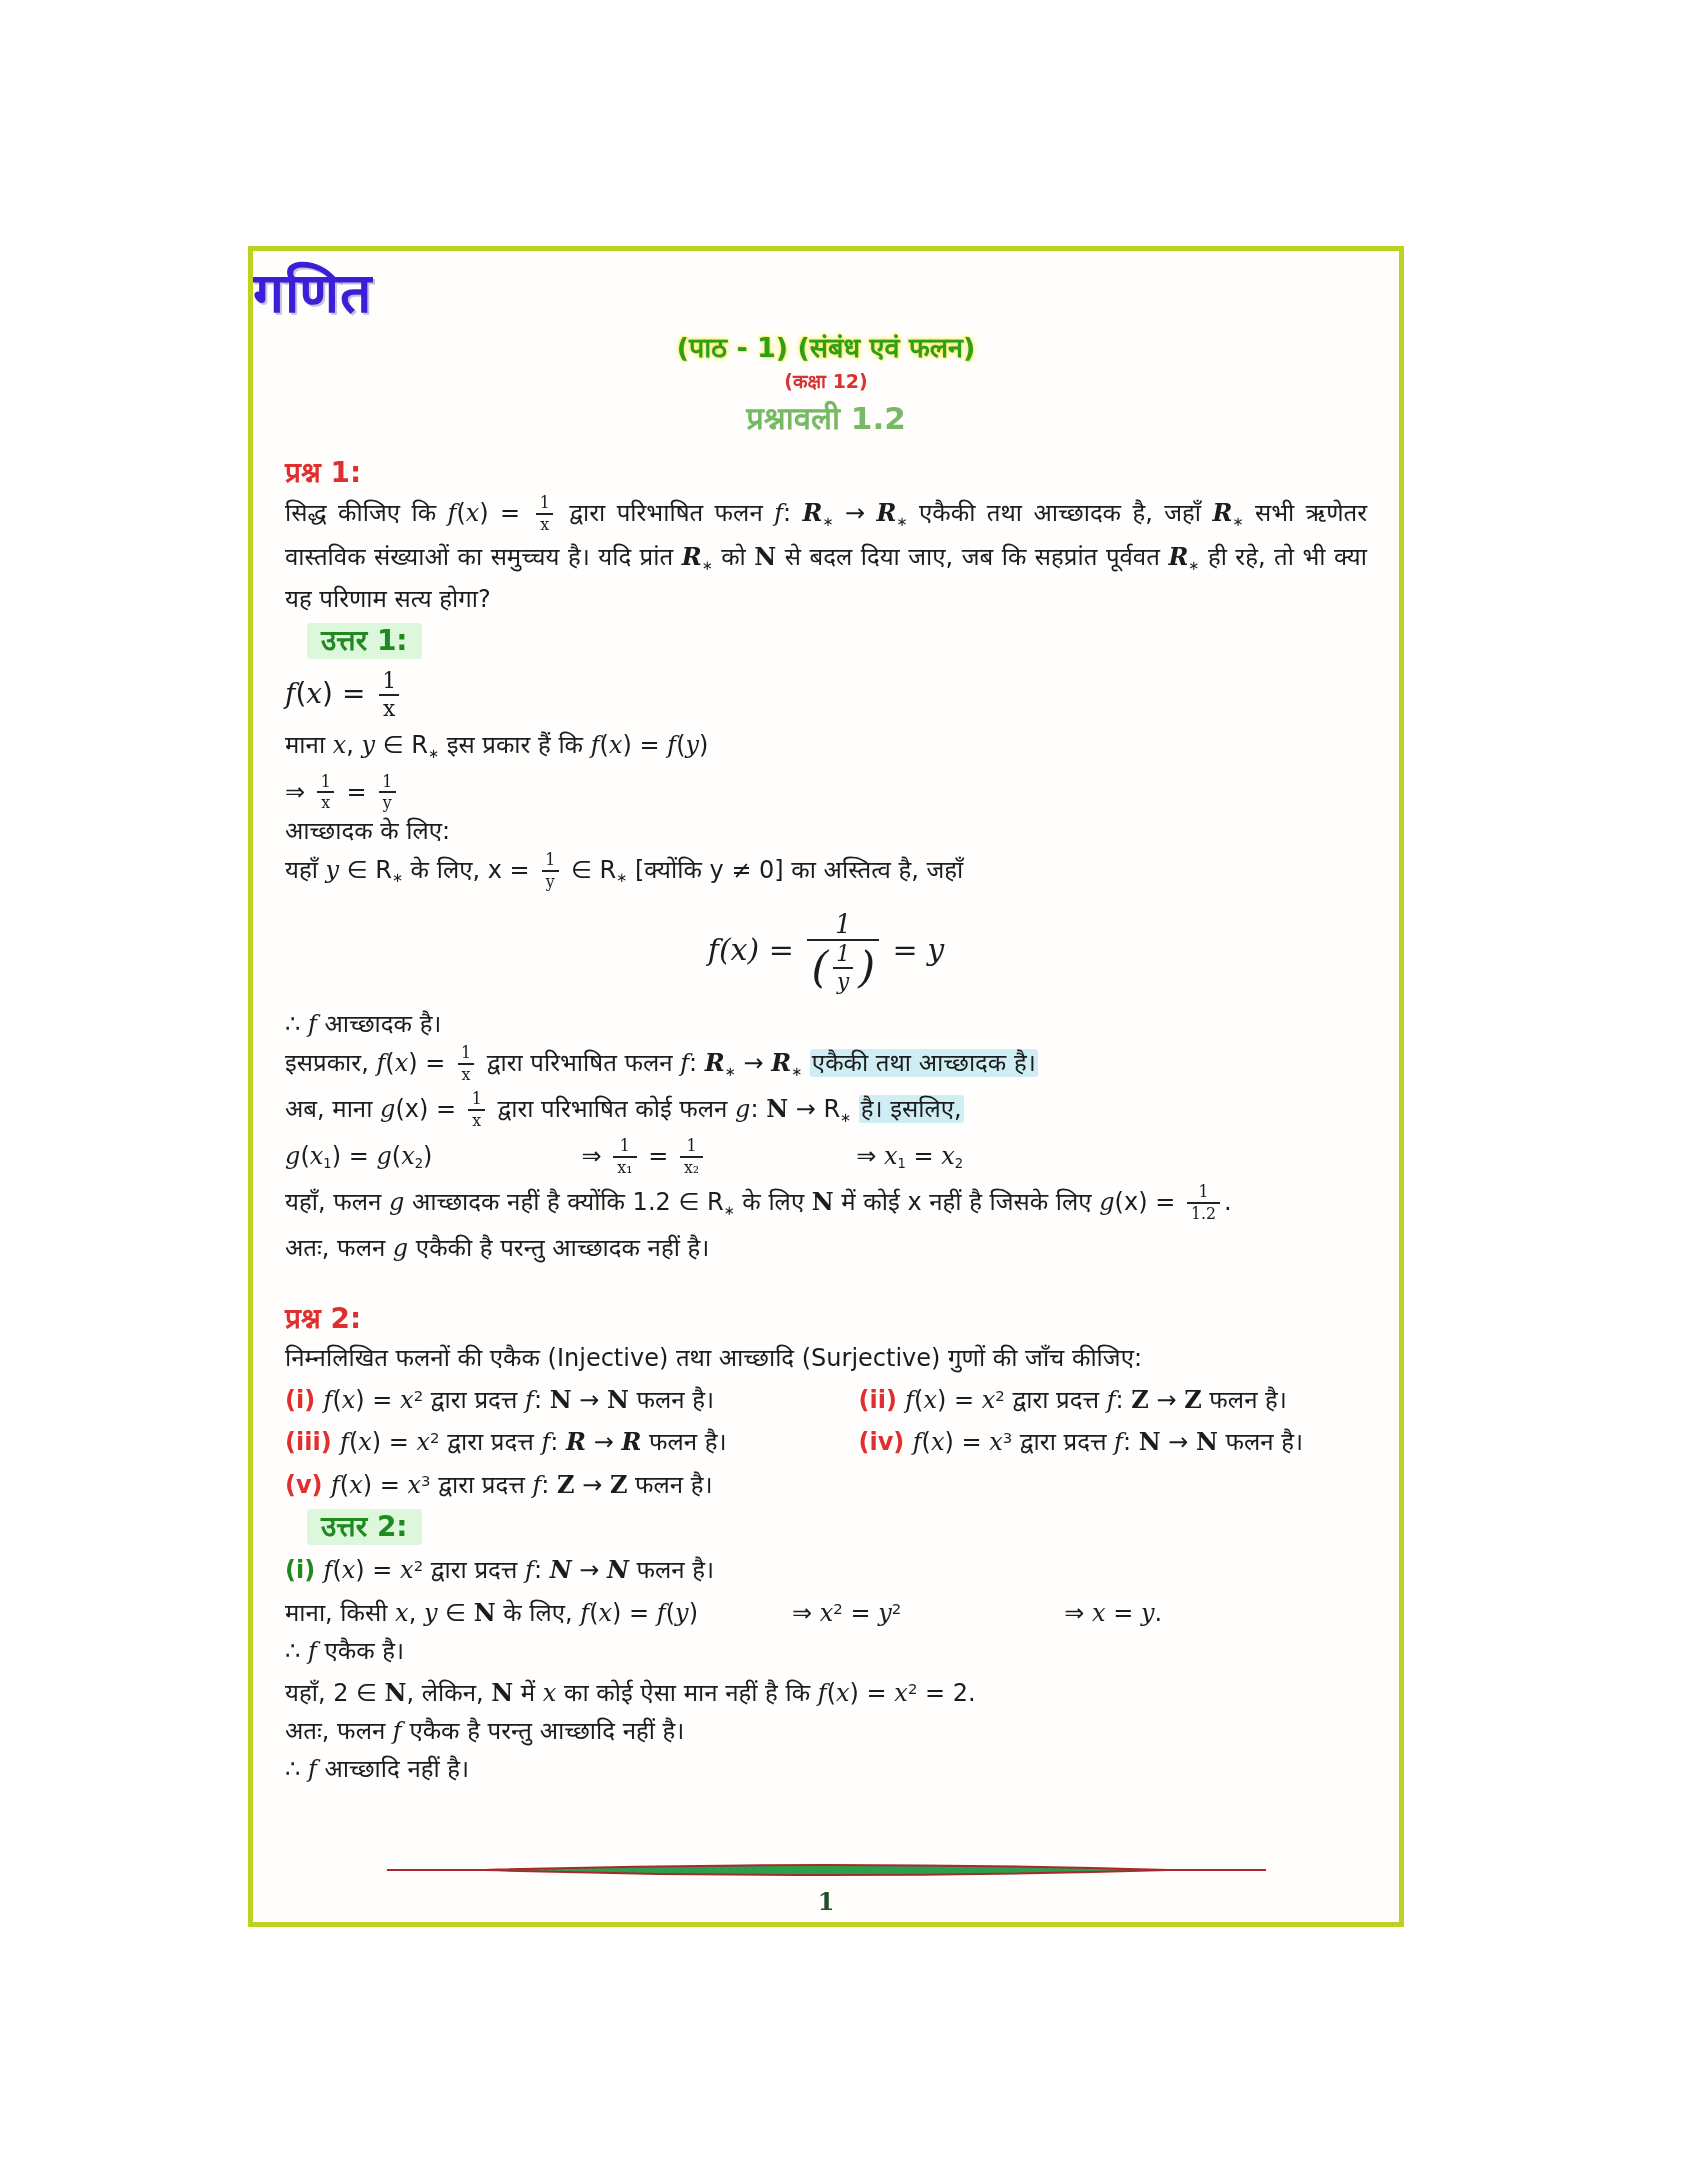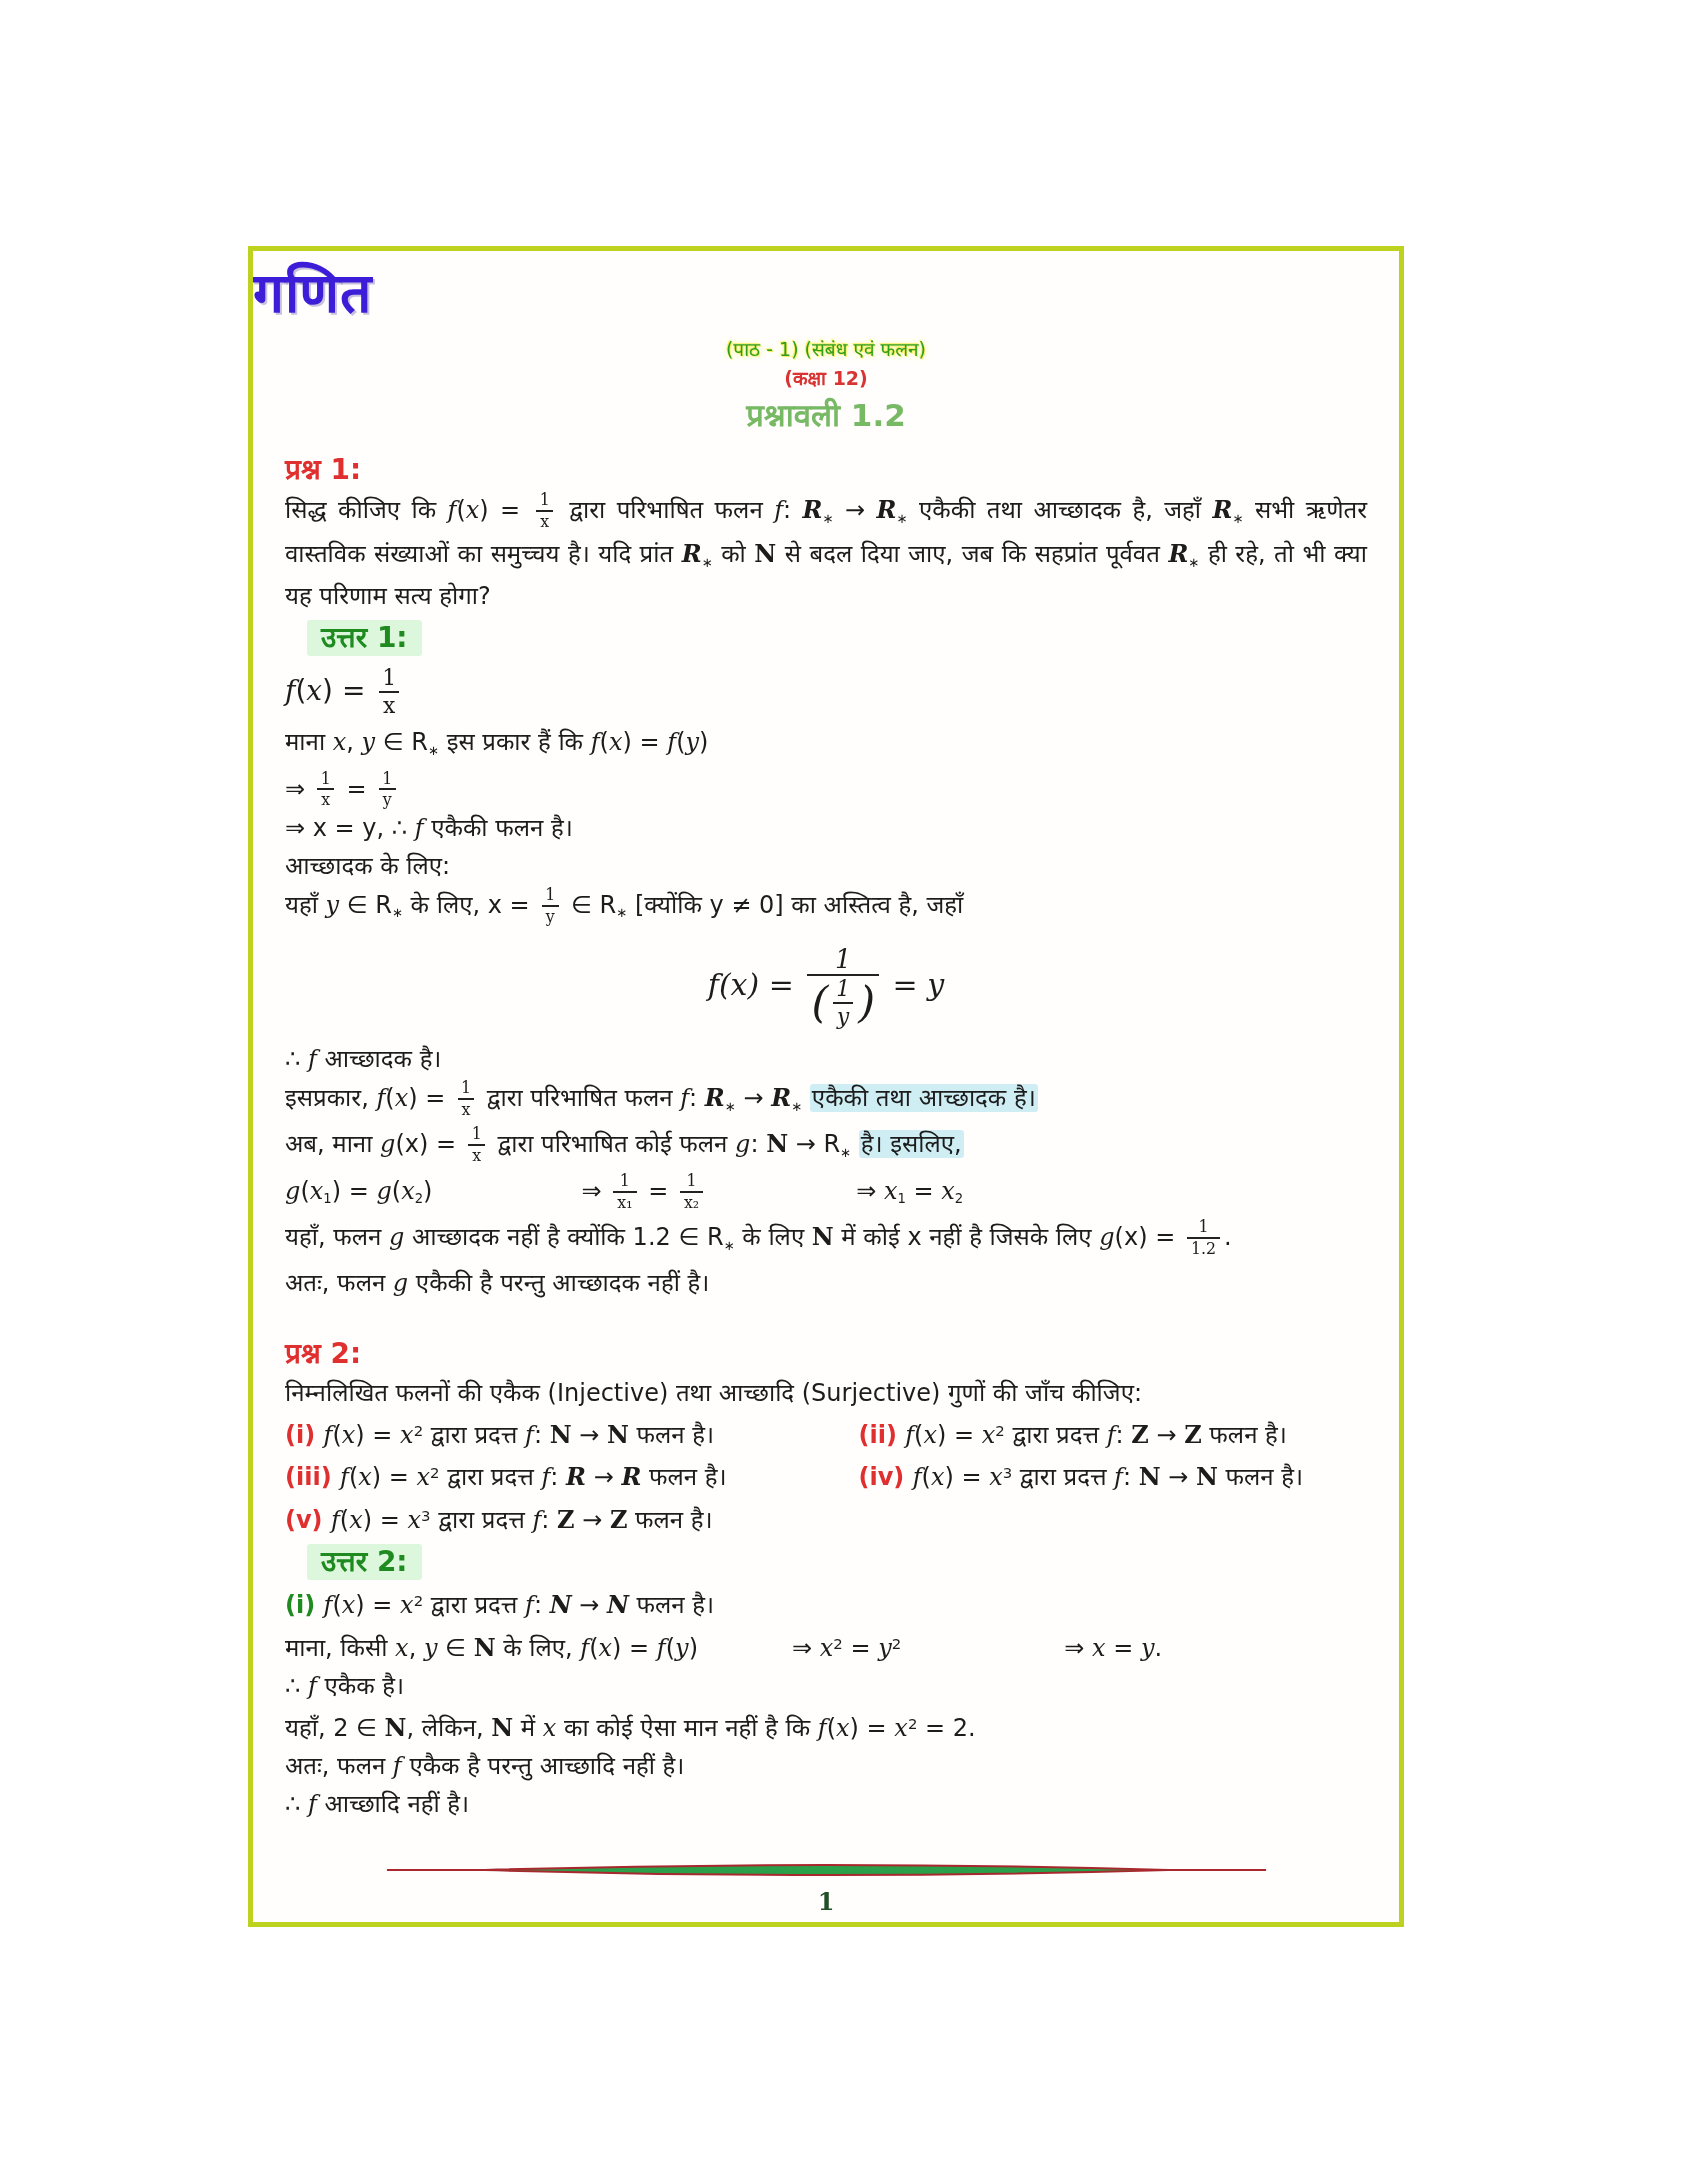--- a/index.html
+++ b/index.html
@@ -11,21 +11,21 @@
     position:absolute;left:248px;top:246px;width:1156px;height:1681px;
     border:5px solid var(--border,#bcd21f);background:#fffefd;box-sizing:border-box;
     overflow:hidden;
   }
   .doc-title{
     margin:2px 0 0 0;text-align:left;font-size:55px;font-weight:bold;
     color:var(--title-blue,#3c1ed8);letter-spacing:1px;
     text-shadow:2px 2px 0 rgba(30,10,120,.25);
   }
   .sub1{
-    text-align:center;font-size:19px;font-weight:normal;margin-top:8px;
+    text-align:center;font-size:27px;font-weight:bold;
     color:var(--subtitle-green,#2f9e1d);
     text-shadow:1px 1px 0 var(--subtitle-yellow,#f7ef6a),-1px -1px 0 var(--subtitle-yellow,#f7ef6a),0 0 7px var(--subtitle-yellow,#f7ef6a);
   }
   .sub2{text-align:center;font-size:19px;font-weight:bold;margin-top:3px;color:var(--class-red,#d93434);}
   .sub3{text-align:center;font-size:31px;font-weight:bold;margin-top:2px;color:var(--exercise-green,#77b964);}
   #content{padding:6px 32px 0 32px;}
   .line{font-size:24px;line-height:35px;margin:3px 0;}
   .just{text-align:justify;}
   .label-red{font-size:28px;line-height:38px;font-weight:bold;color:var(--red,#e02f2f);margin-top:10px;}
   .label-green{margin-top:6px;}
@@ -86,21 +86,20 @@
           <span class="fd">x</span>
         </span></div>
       <div class="line body"><span class="">माना </span><span class="seg-m">x</span><span class="">, </span><span class="seg-m">y</span><span class=""> ∈ R</span><span class="seg-sub">∗</span><span class=""> इस प्रकार हैं कि </span><span class="seg-m">f</span><span class="">(</span><span class="seg-m">x</span><span class="">)  =  </span><span class="seg-m">f</span><span class="">(</span><span class="seg-m">y</span><span class="">)</span></div>
       <div class="line body"><span class="">⇒ </span><span class="frac">
           <span class="fn">1</span>
           <span class="fd">x</span>
         </span><span class=""> = </span><span class="frac">
           <span class="fn">1</span>
           <span class="fd">y</span>
         </span></div>
-      <div class="line body"><span class="">⇒ x  =  y, ∴ </span><span class="seg-m">f</span><span class=""> एकैकी फलन है।</span></div>
       <div class="line body"><span class="">आच्छादक के लिए:</span></div>
       <div class="line body"><span class="">यहाँ </span><span class="seg-m">y</span><span class=""> ∈ R</span><span class="seg-sub">∗</span><span class=""> के लिए, x = </span><span class="frac">
           <span class="fn">1</span>
           <span class="fd">y</span>
         </span><span class=""> ∈ R</span><span class="seg-sub">∗</span><span class=""> [क्योंकि y ≠ 0] का अस्तित्व है, जहाँ</span></div>
       <div class="line display-center"><span class="">f(x) = </span><span class="frac">
           <span class="fn">1</span>
           <span class="fd">
             <span class="seg-bp">(</span>
             <span class="frac">

